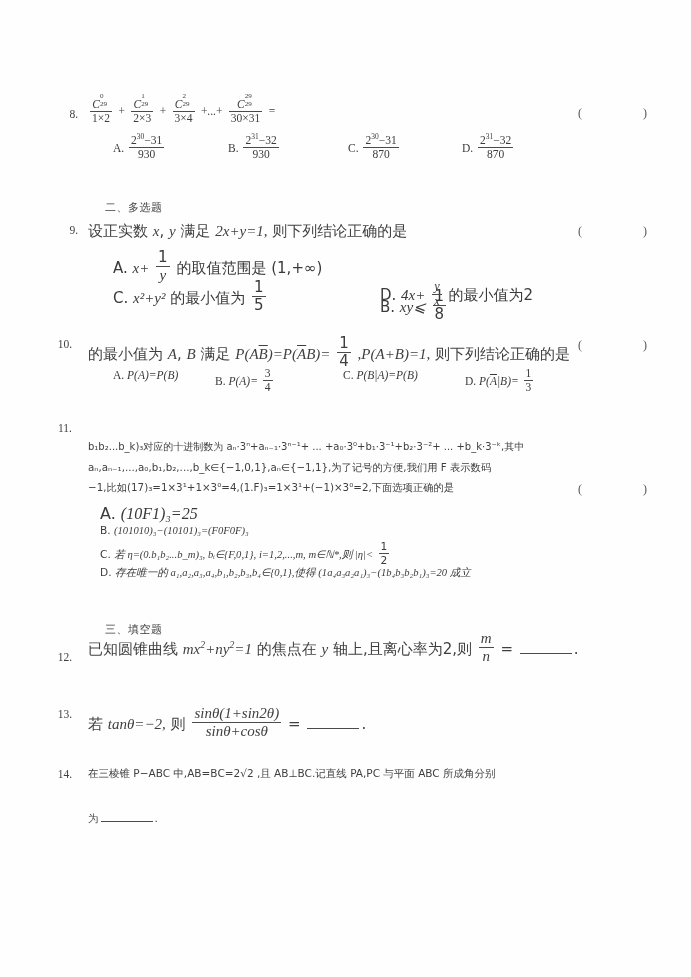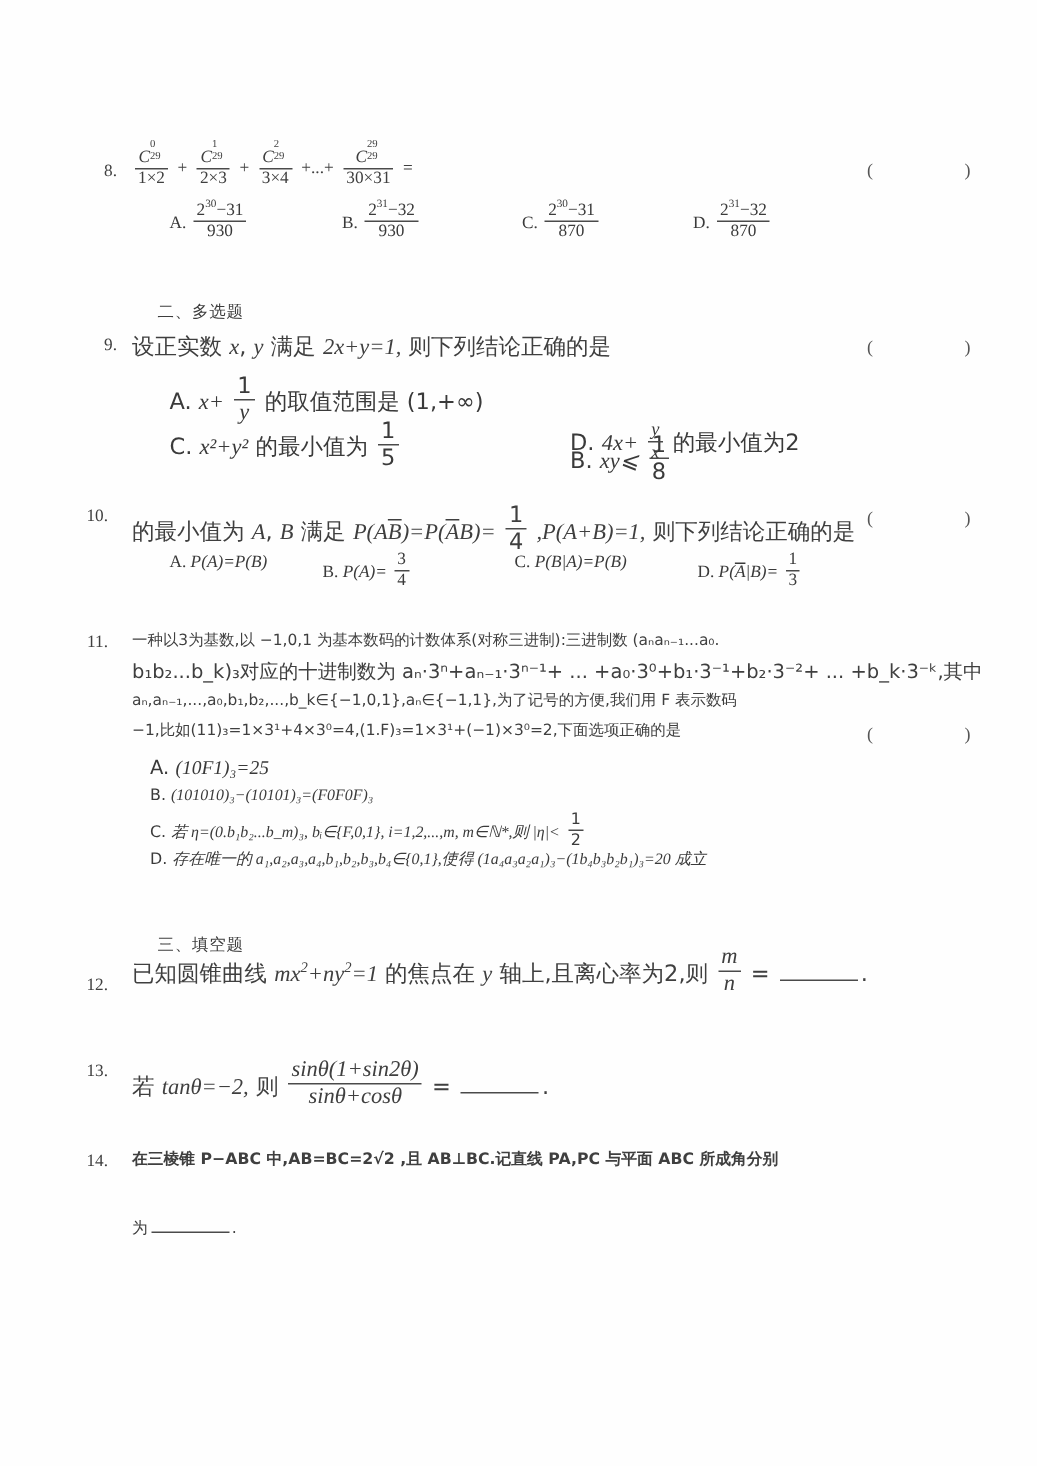--- a/index.html
+++ b/index.html
@@ -271,27 +271,26 @@
   </div>
 
   <div class="opt" style="left:465px; top:369px;">
     <span>D.</span>
     <span class="mi">P(<span class="ovl">A</span>|B)=</span>
     <span class="frac"><span class="num">1</span><span class="den">3</span></span>
   </div>
 
   <div class="qnum" style="left:46px; top:422px;">11.</div>
 
-  <div class="block cjk wrapline" style="left:88px; top:422px; font-size:10.3px;">一种以3为基数,以 −1,0,1 为基本数码的计数体系(对称三进制):三进制数 (aₙaₙ₋₁...a₀.</div>
-  <div class="block cjk wrapline" style="left:88px; top:442px; font-size:13px;">b₁b₂...b_k)₃对应的十进制数为 aₙ·3ⁿ+aₙ₋₁·3ⁿ⁻¹+ ... +a₀·3⁰+b₁·3⁻¹+b₂·3⁻²+ ... +b_k·3⁻ᵏ,其中</div>
+  <div class="block cjk wrapline" style="left:88px; top:442px; font-size:10px;">b₁b₂...b_k)₃对应的十进制数为 aₙ·3ⁿ+aₙ₋₁·3ⁿ⁻¹+ ... +a₀·3⁰+b₁·3⁻¹+b₂·3⁻²+ ... +b_k·3⁻ᵏ,其中</div>
   <div class="block cjk wrapline" style="left:88px; top:462px; font-size:10.3px;">aₙ,aₙ₋₁,...,a₀,b₁,b₂,...,b_k∈{−1,0,1},aₙ∈{−1,1},为了记号的方便,我们用 F 表示数码</div>
-  <div class="block cjk wrapline" style="left:88px; top:482px; font-size:10.3px;">−1,比如(11)₃=1×3¹+4×3⁰=4,(1.F)₃=1×3¹+(−1)×3⁰=2,下面选项正确的是</div>
+  <div class="block cjk wrapline" style="left:88px; top:482px; font-size:10.3px;">−1,比如(17)₃=1×3¹+1×3⁰=4,(1.F)₃=1×3¹+(−1)×3⁰=2,下面选项正确的是</div>
   <div class="brackets" style="left:578px; top:482px;">(&nbsp;&nbsp;&nbsp;)</div>
 
-  <div class="opt cjk" style="left:100px; top:504px; font-size:13px;">
+  <div class="opt cjk" style="left:100px; top:504px; font-size:16px;">
     <span>A.</span>
     <span class="mi">(10F1)₃=25</span>
   </div>
 
   <div class="opt cjk" style="left:100px; top:524px; font-size:10.6px;">
     <span>B.</span>
     <span class="mi">(101010)₃−(10101)₃=(F0F0F)₃</span>
   </div>
 
   <div class="opt cjk" style="left:100px; top:543px; font-size:10.6px;">
@@ -330,18 +329,18 @@
       <span class="frac">
         <span class="num mi">sinθ(1+sin2θ)</span>
         <span class="den mi">sinθ+cosθ</span>
       </span>
       <span>=</span>
       <span class="blank-line"></span><span>.</span>
     </span>
   </div>
 
   <div class="qnum" style="left:46px; top:768px;text-align:right;">14.</div>
-  <div class="block cjk wrapline" style="left:88px; top:768px; font-size:10.5px;font-weight:bold;">在三棱锥 P−ABC 中,AB=BC=2√2 ,且 AB⊥BC.记直线 PA,PC 与平面 ABC 所成角分别</div>
+  <div class="block cjk wrapline" style="left:88px; top:768px; font-size:10.5px;">在三棱锥 P−ABC 中,AB=BC=2√2 ,且 AB⊥BC.记直线 PA,PC 与平面 ABC 所成角分别</div>
   <div class="block cjk wrapline" style="left:88px; top:812px; font-size:10.5px;">
     <span>为</span><span class="blank-line"></span><span>.</span>
   </div>
 
 </div>
 
 </body></html>

